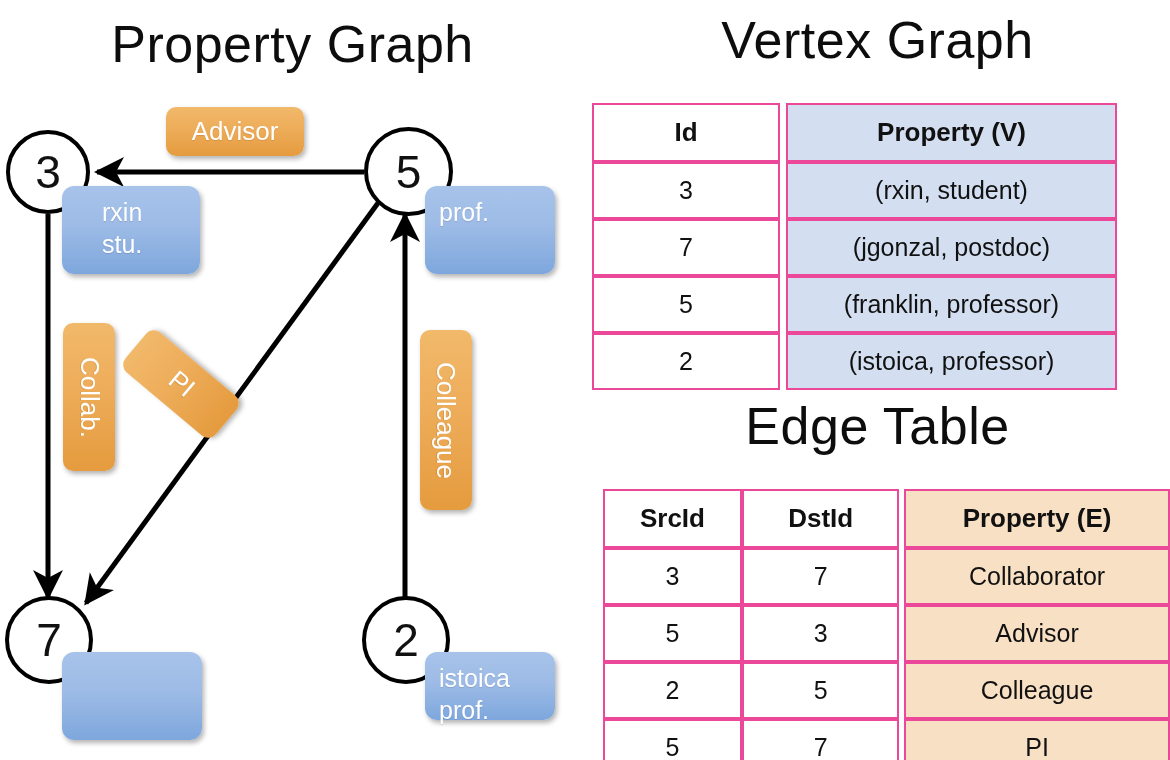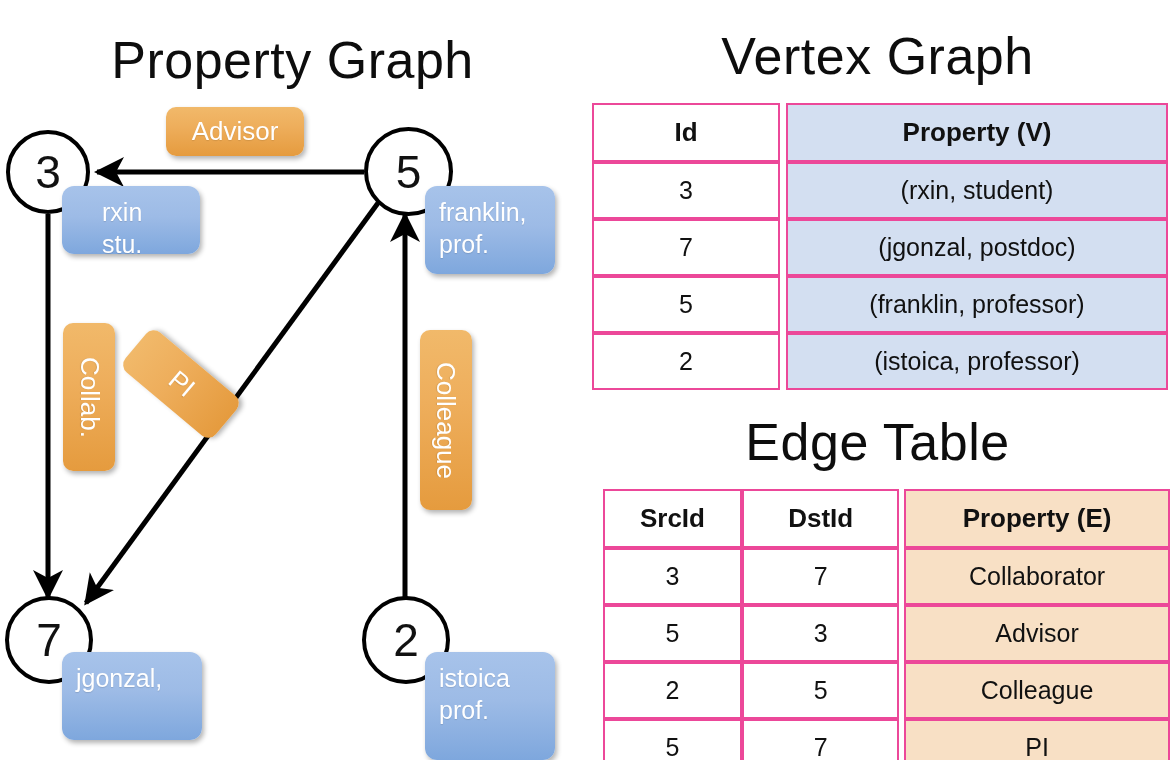--- a/index.html
+++ b/index.html
@@ -20,21 +20,20 @@
   .title {
     position: absolute;
     font-family: "Liberation Sans", sans-serif;
     font-weight: 300;
     font-size: 52px;
     letter-spacing: 0.5px;
     color: #0d0d0d;
     white-space: nowrap;
     text-align: center;
     line-height: 1;
-    margin-top: 16px;
   }
   #graph-title  { left: 0;   top: 18px;  width: 585px; }
   #vertex-title { left: 585px; top: 14px; width: 585px; }
   #edge-title   { left: 585px; top: 400px; width: 585px; }
 
   
   #graph-panel {
     position: absolute;
     left: 0; top: 0;
     width: 585px; height: 760px;
@@ -138,21 +137,21 @@
     border: none;
     width: 6px;
     background: #ffffff;
     padding: 0;
   }
   .cell-blue { background: #d3dff1 !important; }
   .cell-orange { background: #f8e0c5 !important; }
 
   #vertex-table { left: 592px; top: 103px; }
   #vertex-table .col-id   { width: 188px; }
-  #vertex-table .col-prop { width: 382px; }
+  #vertex-table .col-prop { width: 331px; }
 
   #edge-table { left: 590px; top: 489px; margin-left: 13px; }
   #edge-table .col-src  { width: 152px; }
   #edge-table .col-dst  { width: 176px; }
   #edge-table .col-eprop{ width: 295px; }
 </style>
 </head>
 <body>
 
 <div class="title" id="graph-title">Property Graph</div>
@@ -178,35 +177,33 @@
   </svg>
 
   <div class="vnode" style="left:6px; top:130px; width:84px; height:84px;">3</div>
 
   <div class="vnode" style="left:364px; top:127px; width:89px; height:89px;">5</div>
 
   <div class="vnode" style="left:5px; top:596px; width:88px; height:88px;">7</div>
 
   <div class="vnode" style="left:362px; top:596px; width:88px; height:88px;">2</div>
 
-  <div class="vprop" style="left:62px; top:186px; width:138px; height:68px;padding-left:40px;">
+  <div class="vprop" style="left:62px; top:186px; width:138px; height:88px;padding-left:40px;">
     <div>rxin</div>
     <div>stu.</div>
   </div>
 
   <div class="vprop" style="left:425px; top:186px; width:130px; height:88px;">
-    <div>franklin,</div>
     <div>prof.</div>
   </div>
 
   <div class="vprop" style="left:62px; top:652px; width:140px; height:88px;">
-    <div>jgonzal,</div>
-  </div>
-
-  <div class="vprop" style="left:425px; top:652px; width:130px; height:108px;">
+  </div>
+
+  <div class="vprop" style="left:425px; top:652px; width:130px; height:68px;">
     <div>istoica</div>
     <div>prof.</div>
   </div>
 
   <div class="elabel" style="left:166px; top:107px; width:138px; height:49px;">
     <span>Advisor</span>
   </div>
 
   <div class="elabel vert" style="left:63px; top:323px; width:52px; height:148px;">
     <span>Collab.</span>

